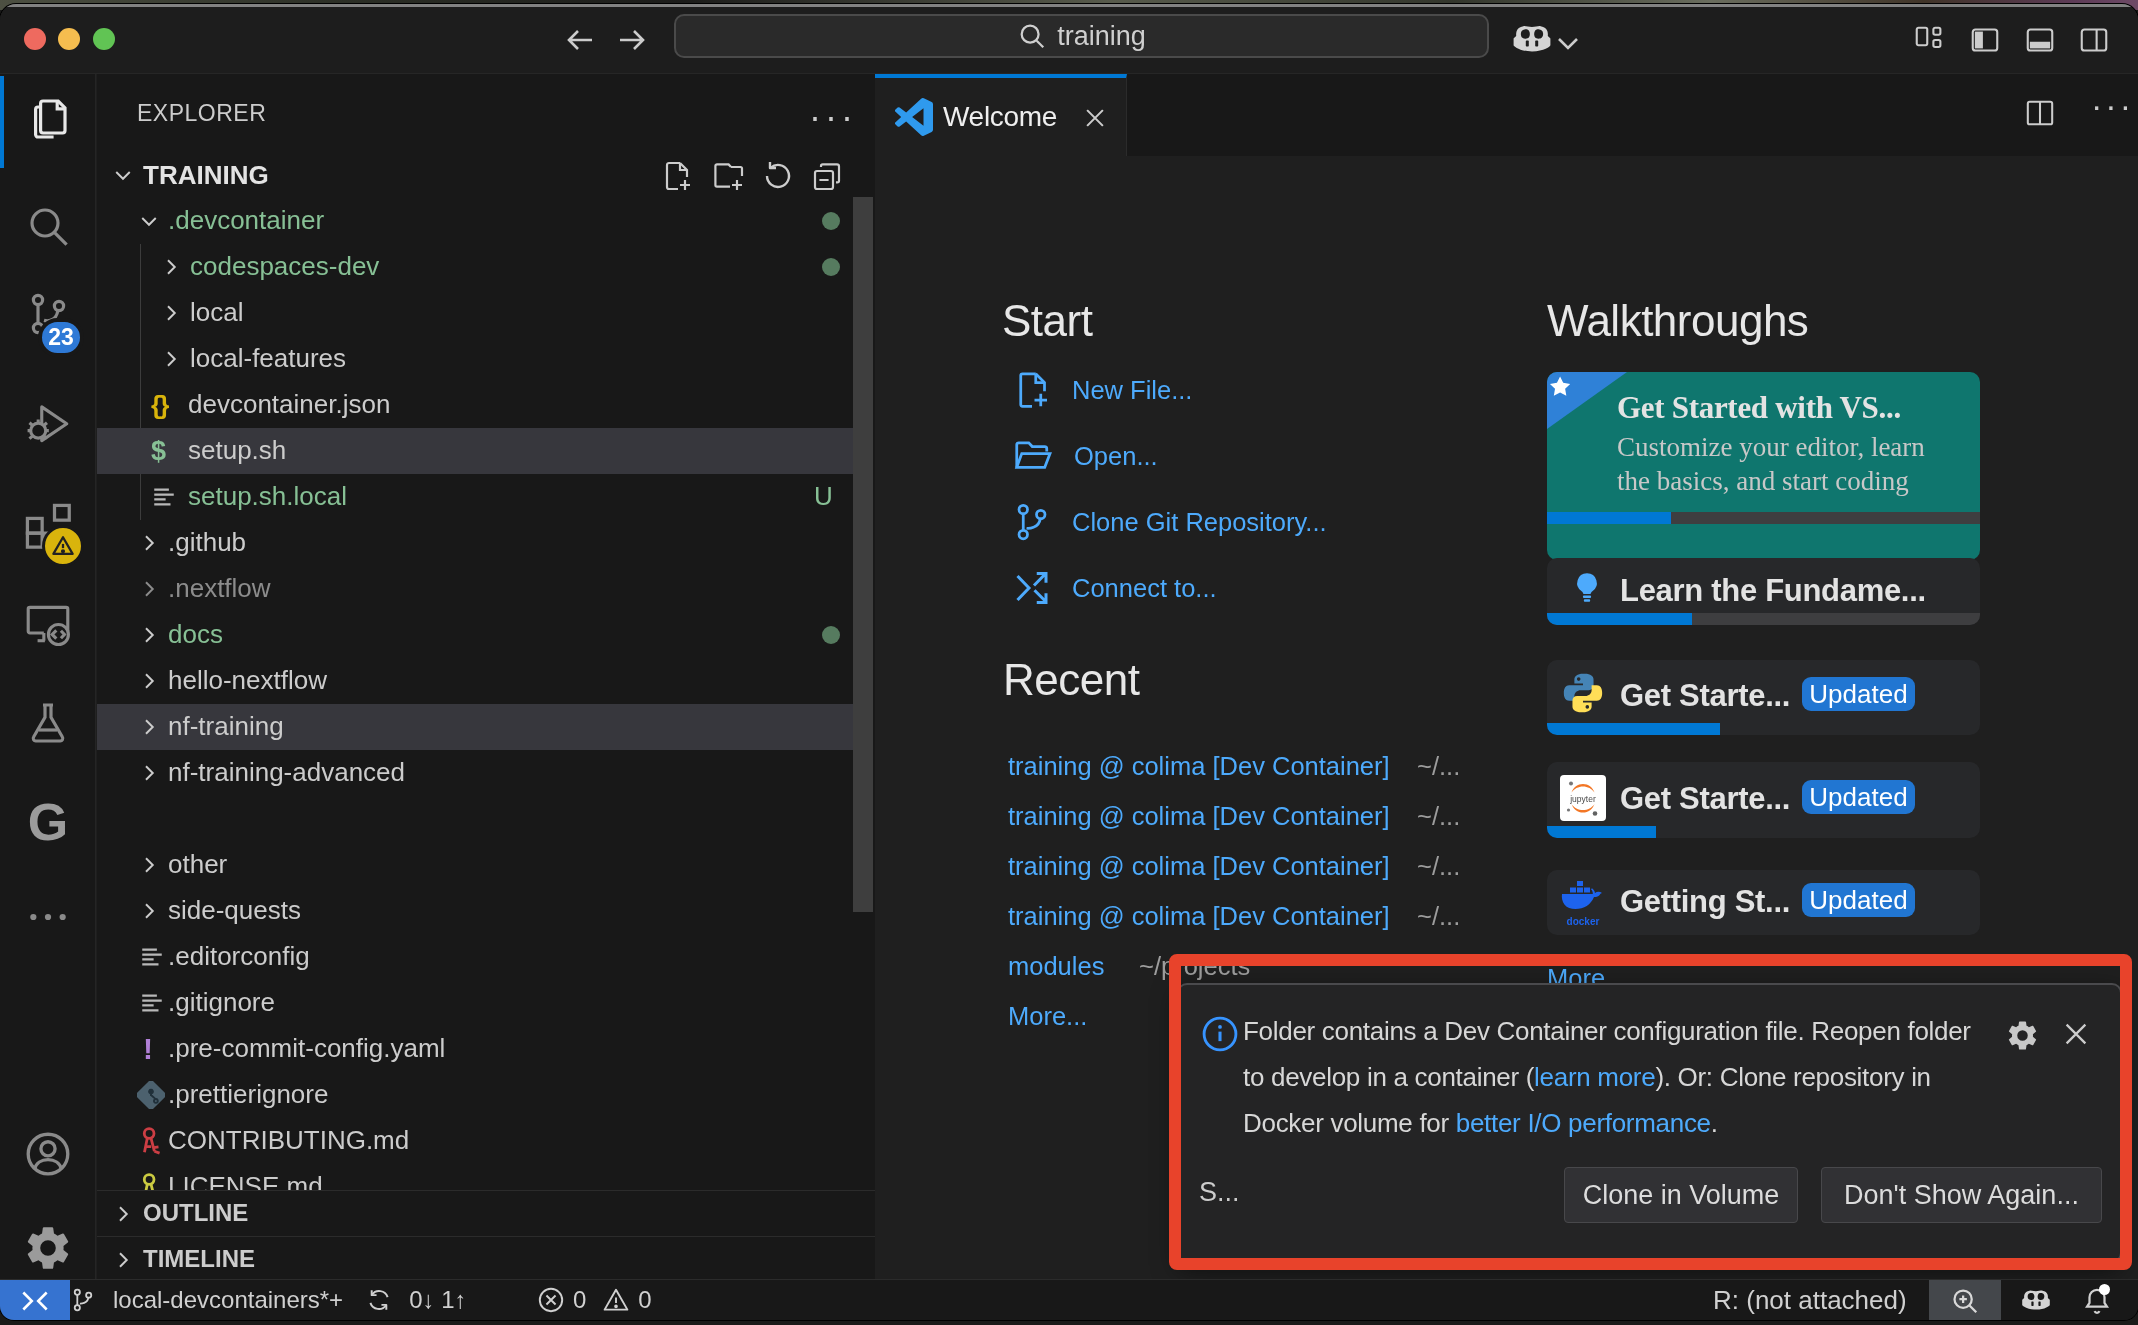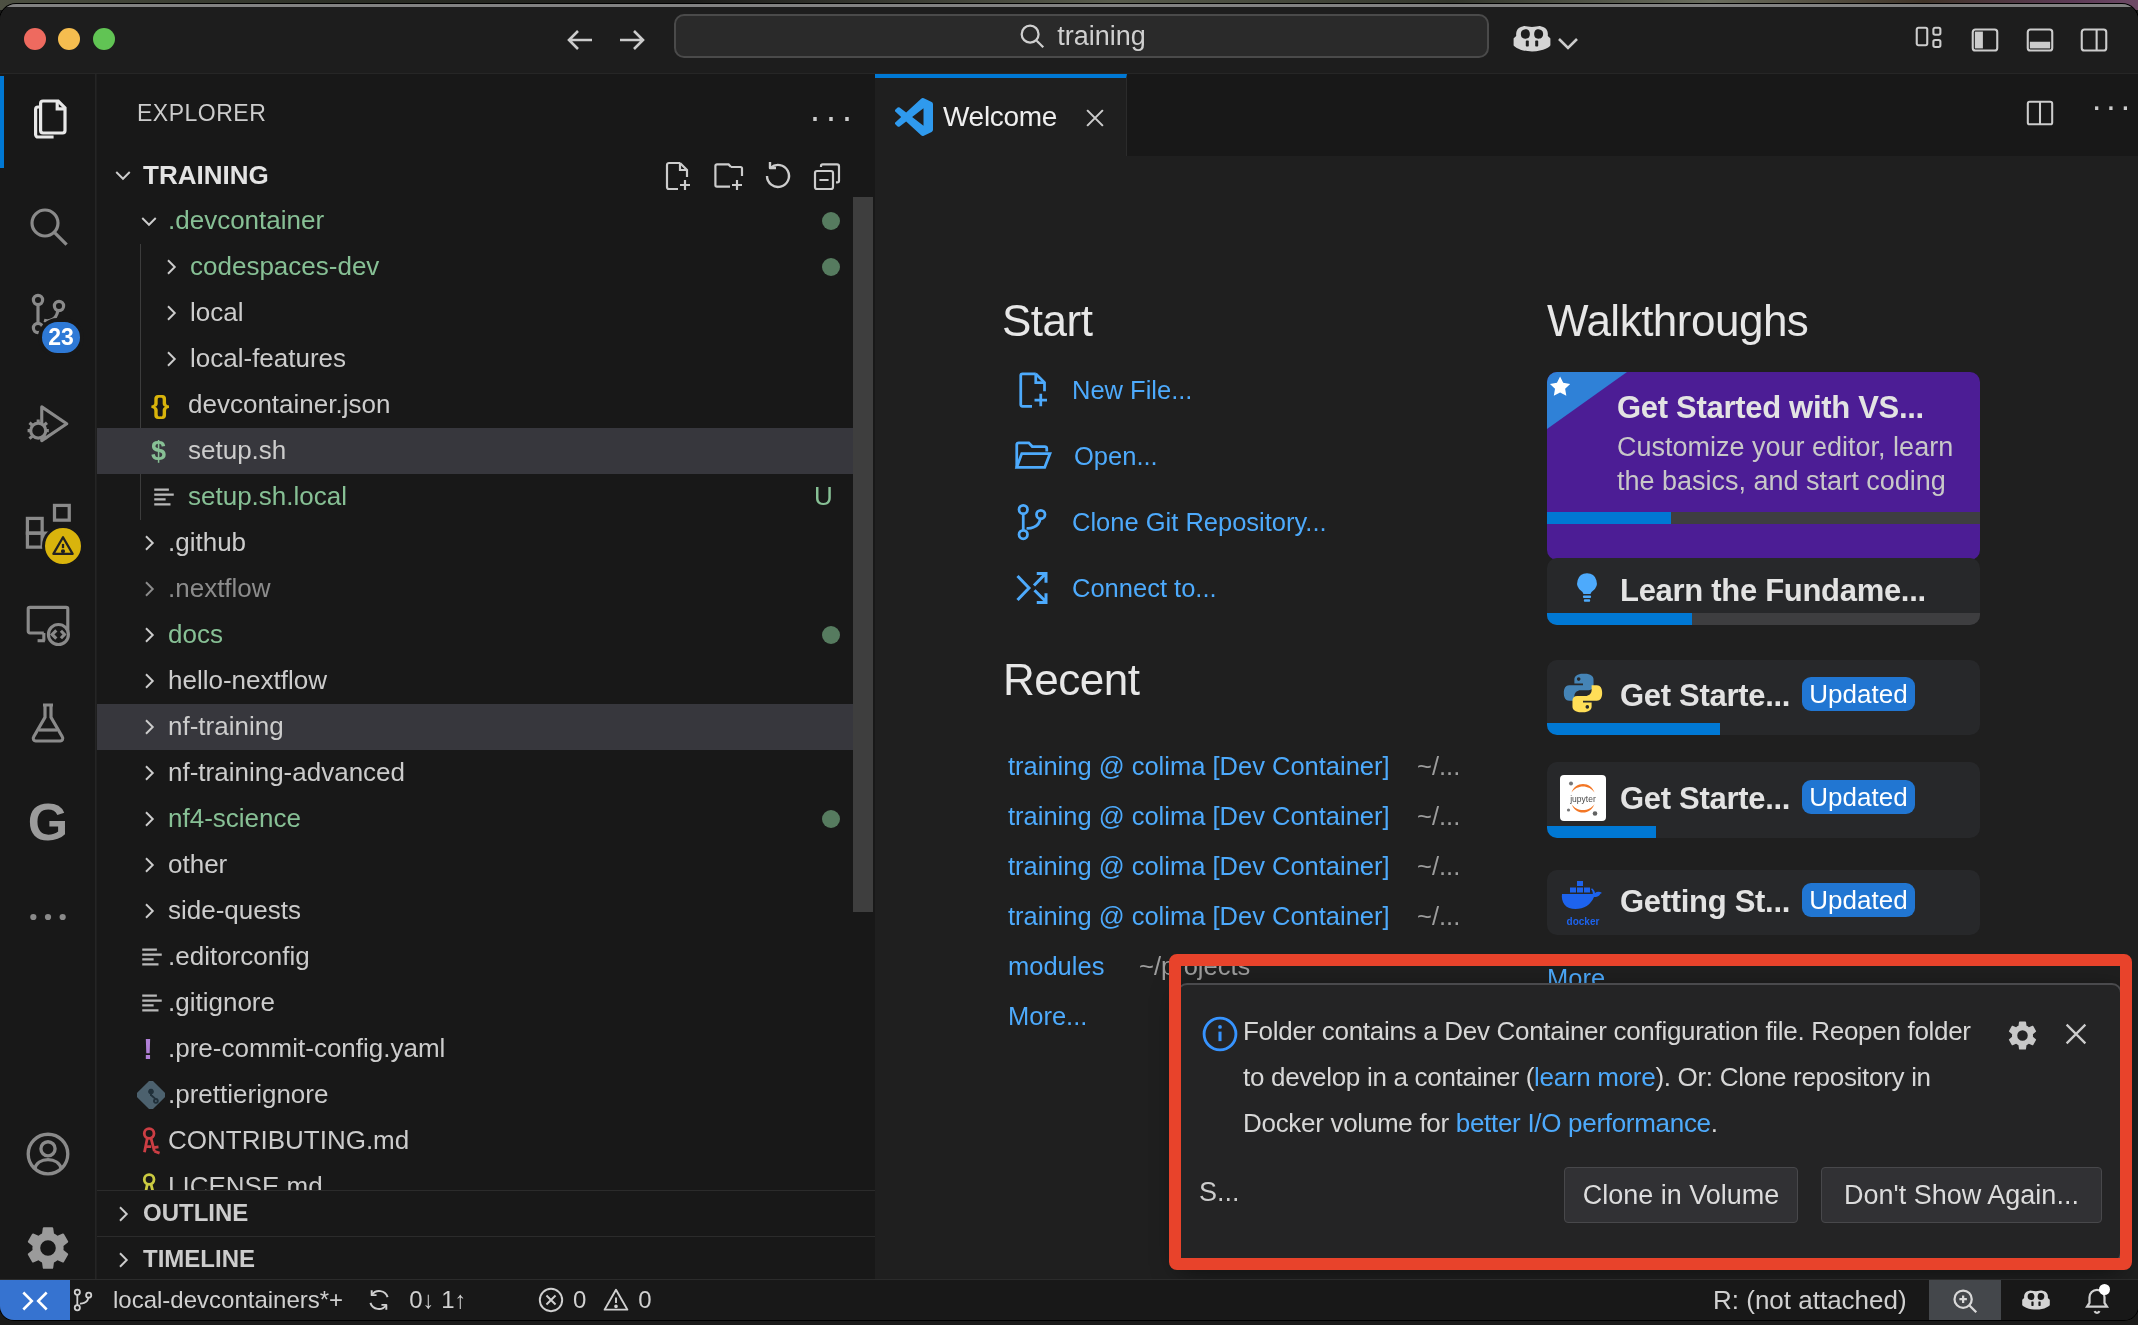--- a/index.html
+++ b/index.html
@@ -318,27 +318,20 @@
           <path d="M6 3.5L10.5 8 6 12.5"></path>
         </svg>
     <div class="lbl" style="position:absolute; left:71px; top:7px;">nf-training</div>
     </div>
     <div class="trow" style="top:676px;">
     <svg class="abs" style="left:40px; top:11px;" width="24" height="24" viewBox="0 0 16 16" fill="none" stroke="#cccccc" stroke-width="1.3">
           <path d="M6 3.5L10.5 8 6 12.5"></path>
         </svg>
     <div class="lbl" style="position:absolute; left:71px; top:7px;">nf-training-advanced</div>
     </div>
-    <div class="trow" style="top:722px;">
-    <svg class="abs" style="left:40px; top:11px;" width="24" height="24" viewBox="0 0 16 16" fill="none" stroke="#cccccc" stroke-width="1.3">
-          <path d="M6 3.5L10.5 8 6 12.5"></path>
-        </svg>
-    <div class="lbl green" style="position:absolute; left:71px; top:7px;">nf4-science</div>
-    <div class="gdot" style="left:725px; top:14px;"></div>
-    </div>
     <div class="trow" style="top:768px;">
     <svg class="abs" style="left:40px; top:11px;" width="24" height="24" viewBox="0 0 16 16" fill="none" stroke="#cccccc" stroke-width="1.3">
           <path d="M6 3.5L10.5 8 6 12.5"></path>
         </svg>
     <div class="lbl" style="position:absolute; left:71px; top:7px;">other</div>
     </div>
     <div class="trow" style="top:814px;">
     <svg class="abs" style="left:40px; top:11px;" width="24" height="24" viewBox="0 0 16 16" fill="none" stroke="#cccccc" stroke-width="1.3">
           <path d="M6 3.5L10.5 8 6 12.5"></path>
         </svg>
@@ -472,21 +465,21 @@
     <div class="recrow" style="top:846px;">
         <span class="link">modules</span>
         <span class="muted" style="position:absolute; left:131px;">~/projects</span>
       </div>
     <div class="recrow" style="top:896px;">
         <span class="link">More...</span>
       </div>
 
     <div class="h2" style="left:672px; top:222px;">Walkthroughs</div>
 
-    <div class="card" style="top:298px; height:188px; background:#4c1d95;">
+    <div class="card" style="top:298px; height:188px; background:#0f766e;font-family:Liberation Serif, serif;">
       <svg class="abs" style="left:0; top:0;" width="80" height="57" viewBox="0 0 80 57">
           <path d="M0 0H80L0 57Z" fill="#2f81d7"></path>
           <path d="M24 6l3.4 6.9 7.6 1.1-5.5 5.4 1.3 7.5-6.8-3.6-6.8 3.6 1.3-7.5-5.5-5.4 7.6-1.1z" fill="#fff" transform="translate(-9,-1) scale(0.92)"></path>
         </svg>
       <div class="cardtitle" style="position:absolute; left:70px; top:18px;">Get Started with VS...</div>
       <div style="position:absolute; left:70px; top:58px; color:#c8c8c8; font-size:27px; line-height:34px;">Customize your editor, learn<br>the basics, and start coding</div>
       <div class="ptrack" style="top:140px;"></div>
         <div class="pbar" style="top:140px; width:124px;"></div>
     </div>
 

